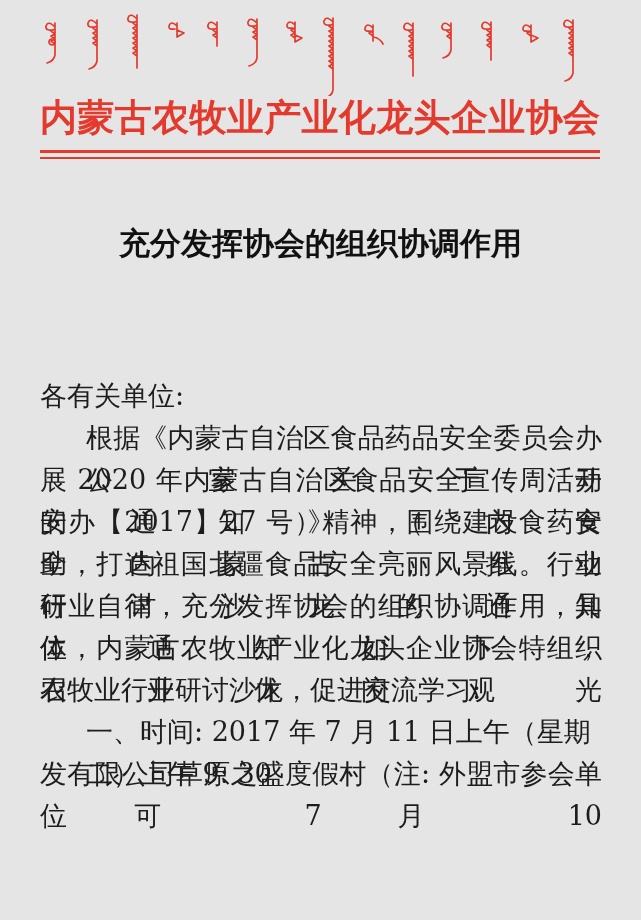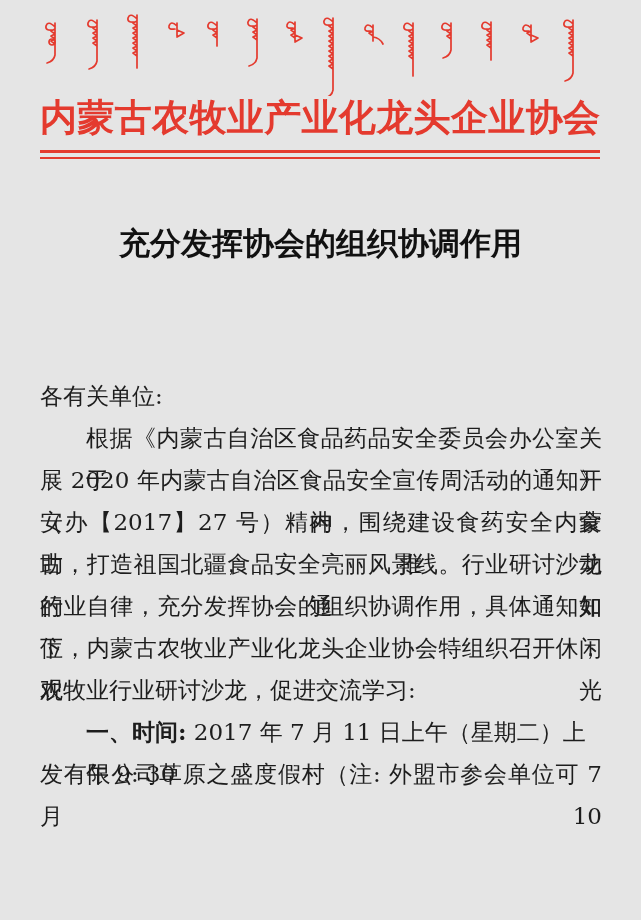--- a/index.html
+++ b/index.html
@@ -63,35 +63,35 @@
     font-size: 31px;
     line-height: 63px;
     color: #111;
   }
   
   .body-text {
     position: absolute;
     left: 40px;
     top: 375px;
     width: 562px;
-    font-size: 23px;
+    font-size: 27px;
     color: var(--ink);
   }
   .line {
     height: 42px;
     line-height: 42px;
     white-space: normal;
     overflow: visible;
   }
   .line.just {
     text-align: justify;
     text-align-last: justify;
   }
   .line.indent { padding-left: 46px; }
-  .line .b { font-weight: bold; }
+  .line .b { font-weight: normal; }
 </style>
 </head>
 <body>
 
 <div class="page">
 
   <svg class="mong-svg" viewBox="0 0 560 84" aria-hidden="true">
     <g transform="translate(15,11)">
       <path d="M0,4 q-7,-7 -9,-1 q-1,5 7,4 M0,0 V32 M0,6 l-4,2 4,3 -4,2 4,3 -4,2 4,3 M0,32 q-1,6 -8,8"></path>
       <circle cx="-3" cy="19" r="3"></circle>

